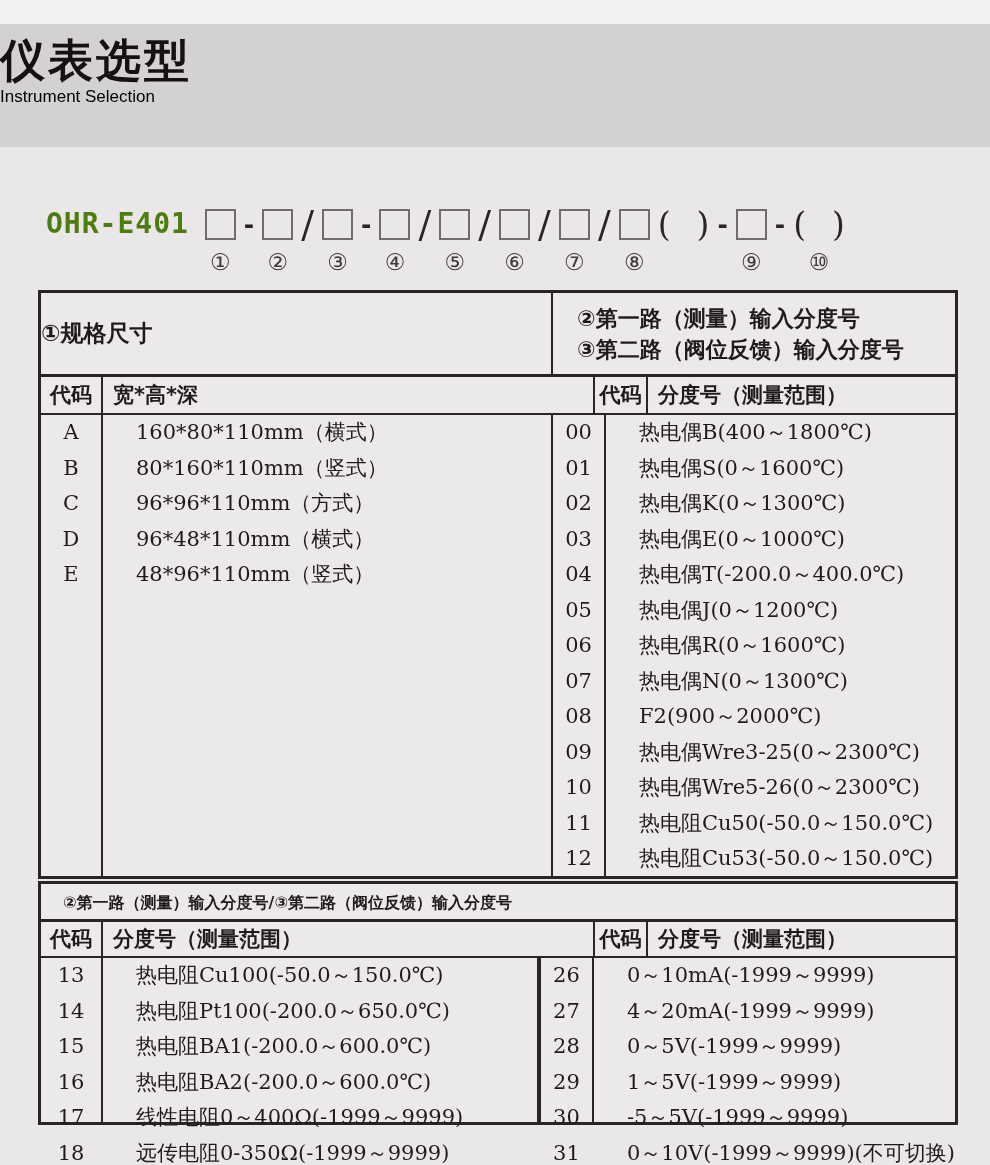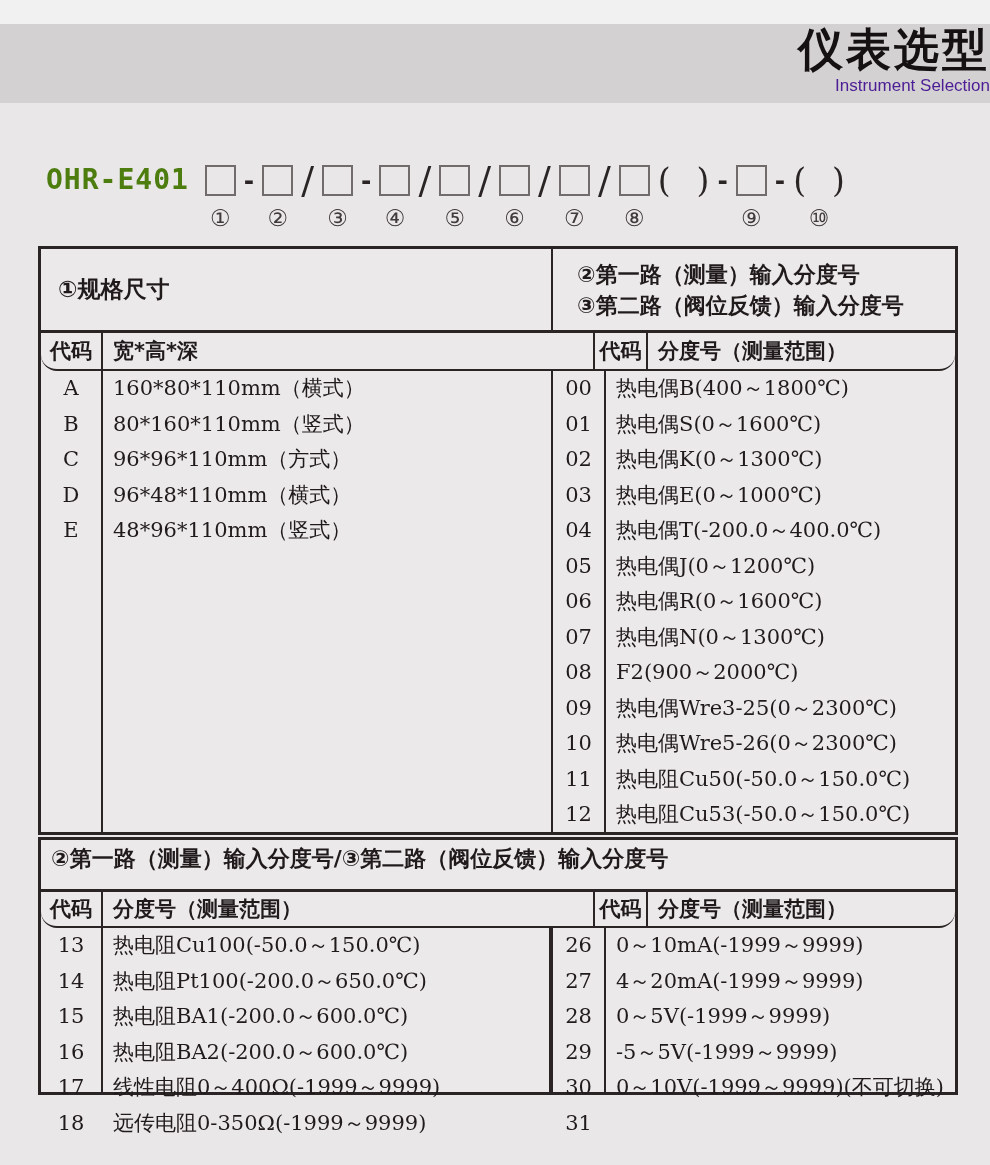--- a/index.html
+++ b/index.html
@@ -8,59 +8,59 @@
     --bg:#E9E7E8;
     --cell:#EBE9EA;
     --band:#D3D1D2;
     --strip:#F2F1F1;
     --boxline:#716B6C;
   }
   *{margin:0;padding:0;box-sizing:border-box;}
   html,body{width:990px;height:1165px;overflow:hidden;}
   body{background:var(--bg);font-family:"DejaVu Serif","Liberation Serif",serif;color:var(--txt);}
   .top-strip{height:24px;background:var(--strip);}
-  .band{height:79px;background:var(--band);text-align:right;}
+  .band{height:123px;background:var(--band);text-align:left;padding-top:11px;}
   .band .title{font-family:"DejaVu Sans","Liberation Sans",sans-serif;font-weight:bold;font-size:45px;line-height:52px;letter-spacing:3px;color:#151011;}
-  .band .subtitle{font-family:"Liberation Sans","DejaVu Sans",sans-serif;font-size:17px;line-height:20px;color:#4c1d95;}
+  .band .subtitle{font-family:"Liberation Sans","DejaVu Sans",sans-serif;font-size:17px;line-height:20px;color:#000000;}
 
   
   .model{margin:56px 0 0 46px;display:flex;align-items:flex-start;}
   .model-prefix{font-family:"DejaVu Sans Mono","Liberation Mono",monospace;font-size:28px;font-weight:bold;line-height:42px;letter-spacing:1px;color:#4d7c0f;margin-right:12px;}
   .mc-unit{display:flex;flex-direction:column;align-items:center;margin:0 4px;}
   .mc-glyph{height:42px;display:flex;align-items:center;}
   .mc-box{width:31px;height:31px;border:2px solid var(--boxline);}
   .mc-sep{font-family:"DejaVu Sans","Liberation Sans",sans-serif;font-size:25px;font-weight:bold;color:#2A2425;}
   .mc-slash{font-family:"DejaVu Serif",serif;font-size:38px;font-weight:normal;color:#2A2425;}
   .mc-paren{font-family:"DejaVu Serif",serif;font-size:33px;font-weight:normal;color:#2A2425;}
   .mc-paren-gap{display:inline-block;width:26px;}
   .mc-circ{height:30px;margin-top:3px;font-size:23px;line-height:28px;color:#403A3B;}
 
   
   .tbl{margin-left:38px;width:920px;border:3px solid var(--bd);background:var(--cell);}
   .t1{margin-top:12px;}
   .hdr-row{display:flex;height:84px;border-bottom:3px solid var(--bd);font-family:"DejaVu Sans","Liberation Sans",sans-serif;font-weight:bold;}
-  .hdr-left{width:512px;border-right:2px solid var(--bd);display:flex;align-items:center;padding-left:17px;font-size:23px;}
+  .hdr-left{width:512px;border-right:2px solid var(--bd);display:flex;align-items:center;padding-left:0;font-size:23px;}
   .hdr-right{flex:1;display:flex;flex-direction:column;justify-content:center;padding-left:24px;font-size:22px;line-height:31px;}
-  .sub-row{display:flex;height:38px;border-bottom:2px solid var(--bd);font-family:"DejaVu Sans","Liberation Sans",sans-serif;font-weight:bold;font-size:21px;line-height:36px;border-radius:16px;}
+  .sub-row{display:flex;height:38px;border-bottom:2px solid var(--bd);font-family:"DejaVu Sans","Liberation Sans",sans-serif;font-weight:bold;font-size:21px;line-height:36px;}
   .sub-code{width:62px;border-right:2px solid var(--bd);text-align:center;}
   .sub-wide{width:492px;border-right:2px solid var(--bd);padding-left:10px;}
   .sub-code2{width:53px;border-right:2px solid var(--bd);text-align:center;}
   .sub-range{flex:1;padding-left:10px;}
   .data-row{display:flex;}
   .t1 .data-row{height:461px;}
   .half-l{width:512px;border-right:2px solid var(--bd);display:flex;}
   .half-r{flex:1;display:flex;}
   .col-codes{width:62px;border-right:2px solid var(--bd);}
   .half-r .col-codes{width:53px;}
-  .col-descs{flex:1;}
+  .col-descs{flex:1;margin-left:23px;}
   .cell{height:35.5px;line-height:35.5px;font-size:21px;white-space:nowrap;}
   .col-codes .cell{text-align:center;}
   .col-descs .cell{padding-left:10px;}
   .t2{margin-top:2px;}
-  .t2-header{height:52px;line-height:38px;border-bottom:3px solid var(--bd);font-family:"DejaVu Sans","Liberation Sans",sans-serif;font-weight:bold;font-size:22px;padding-left:10px;white-space:nowrap;}
+  .t2-header{height:38px;line-height:38px;border-bottom:3px solid var(--bd);font-family:"DejaVu Sans","Liberation Sans",sans-serif;font-weight:bold;font-size:16px;padding-left:22px;white-space:nowrap;}
   .t2 .sub-row{height:36px;line-height:34px;}
   .t2 .data-row{height:164px;}
   .t2 .half-l{border-right:4px solid var(--bd);}
 </style>
 </head>
 <body>
 
 <div class="top-strip"></div>
 
 <div class="band">
@@ -296,18 +296,19 @@
         <div class="cell">27</div>
         <div class="cell">28</div>
         <div class="cell">29</div>
         <div class="cell">30</div>
         <div class="cell">31</div>
       </div>
       <div class="col-descs">
         <div class="cell">0～10mA(-1999～9999)</div>
         <div class="cell">4～20mA(-1999～9999)</div>
         <div class="cell">0～5V(-1999～9999)</div>
+        <div class="cell">1～5V(-1999～9999)</div>
         <div class="cell">-5～5V(-1999～9999)</div>
         <div class="cell">0～10V(-1999～9999)(不可切换)</div>
       </div>
     </div>
   </div>
 </div>
 
 </body></html>

